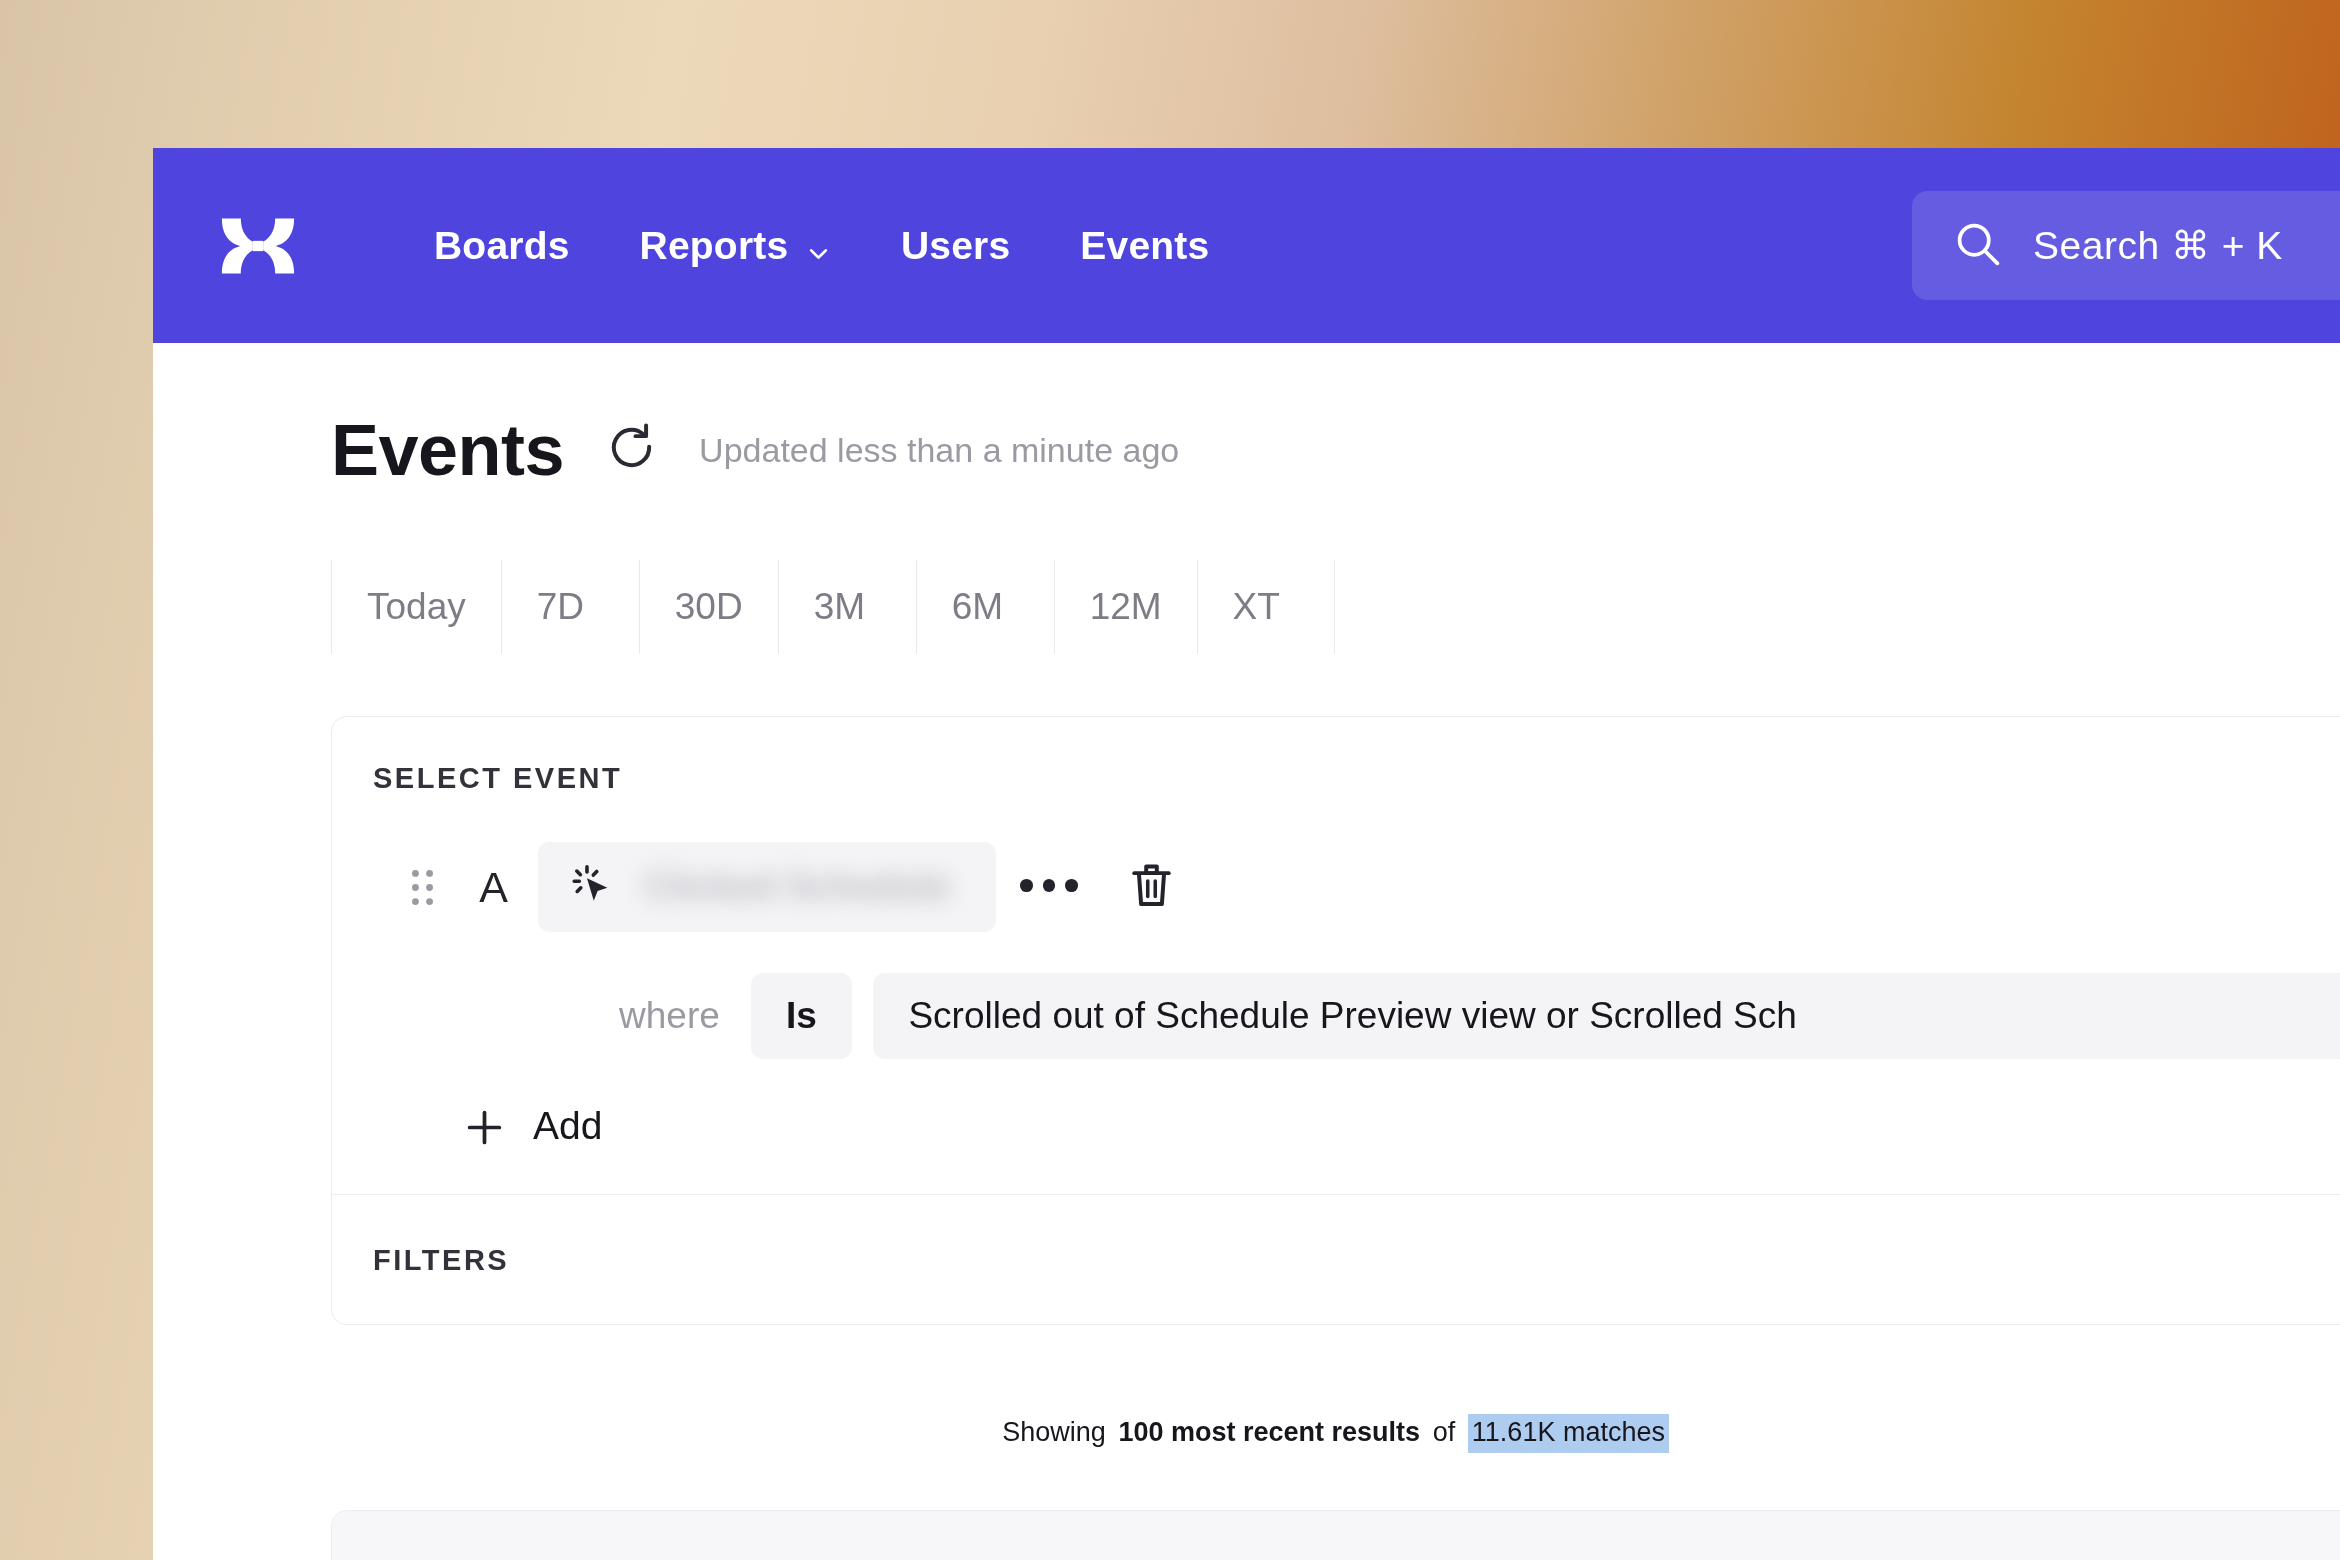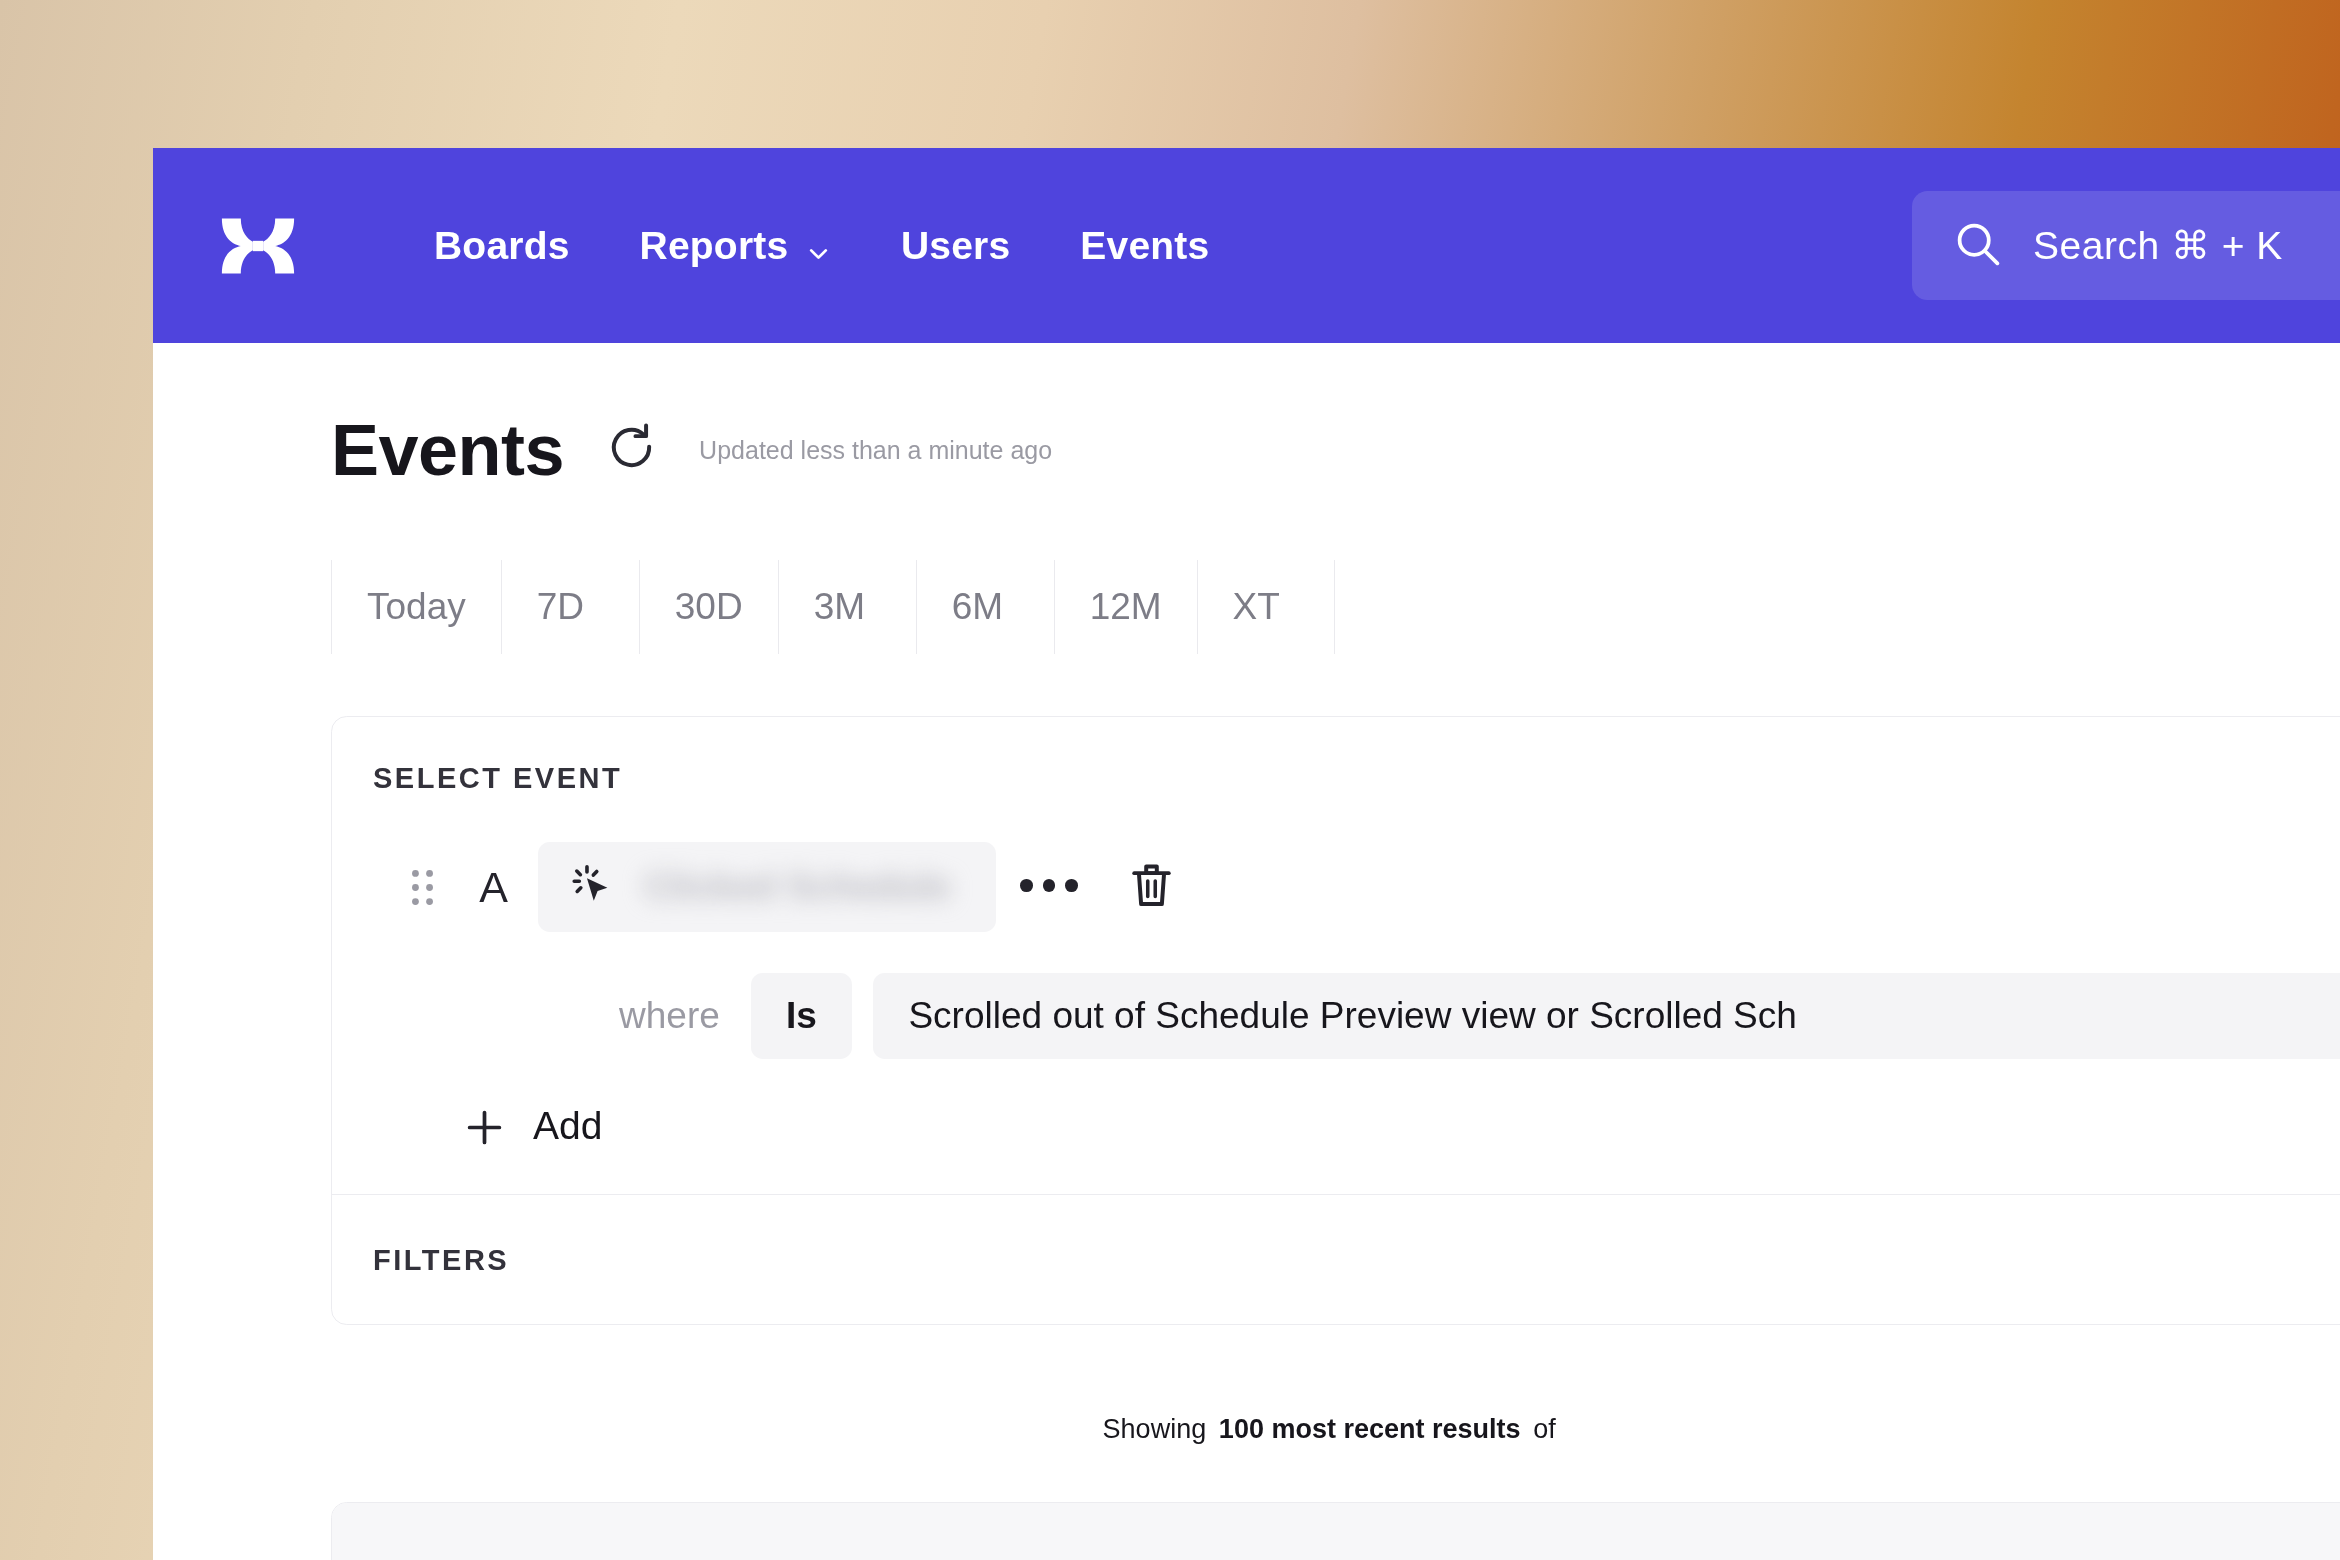--- a/index.html
+++ b/index.html
@@ -121,21 +121,21 @@
 
   #page-title {
     font-size: 72px;
     font-weight: 700;
     color: #17161c;
     letter-spacing: -0.5px;
     line-height: 1;
   }
 
   #updated-text {
-    font-size: 25px;
+    font-size: 34px;
     color: #9a9aa3;
     font-weight: 400;
     white-space: nowrap;
   }
 
   
   #daterange-bar {
     margin-top: 74px;
     height: 94px;
     display: flex;
@@ -507,20 +507,21 @@
       </div>
     </div>
 
     <div id="showing-line">
       <span>Showing</span>
         <span class="sp"></span>
         <span class="bold">100 most recent results</span>
         <span class="sp"></span>
         <span>of</span>
         <span class="sp"></span>
+        <span id="matches-highlight">11.61K matches</span>
     </div>
 
     <div id="results-card">
       <div id="results-card-header"></div>
     </div>
 
   </div>
 </div>
 
 

